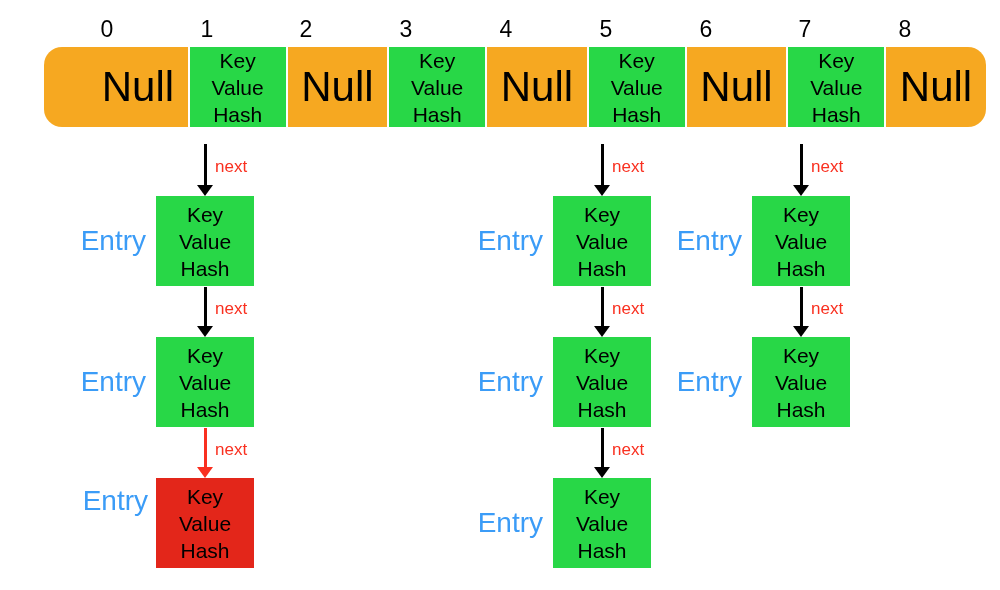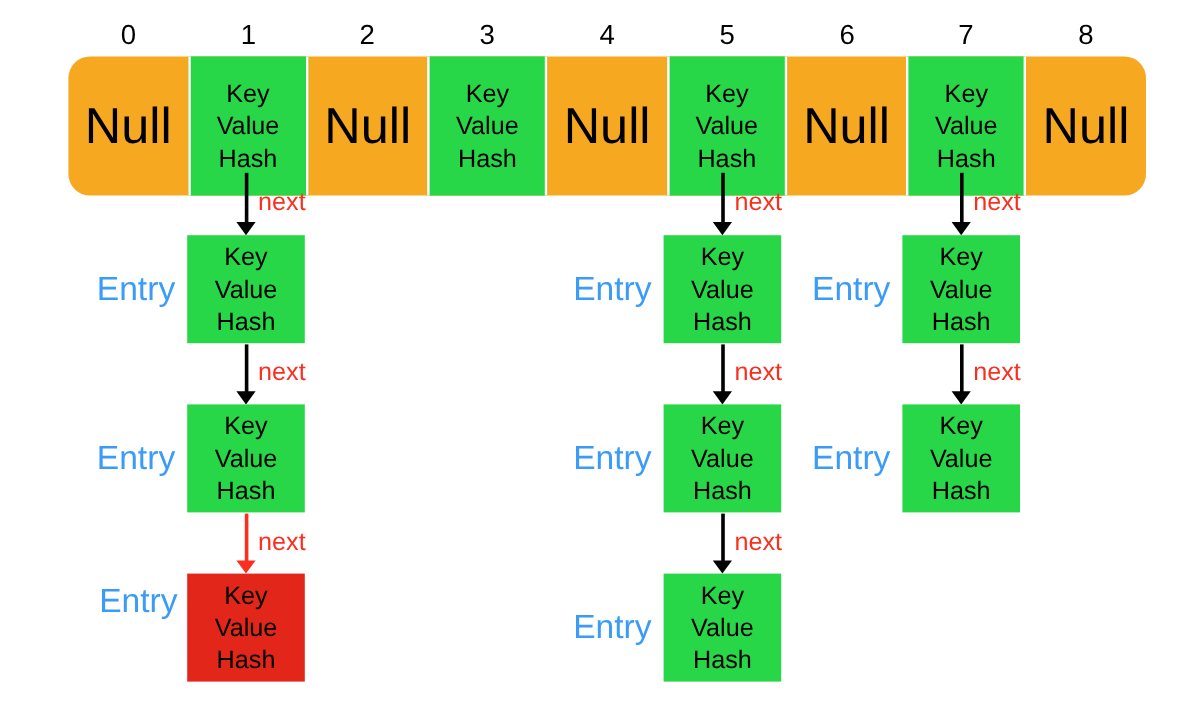--- a/index.html
+++ b/index.html
@@ -2,40 +2,40 @@
 <html style="--orange: #F6A821; --green: #28D747; --red_box: #E3261A; --red_accent: #F93020; --blue: #3B9CF7;"><head>
 <meta charset="utf-8">
 <style>
   html,body{margin:0;padding:0;background:#fff;}
   .canvas{
     position:relative;width:1000px;height:590px;background:#ffffff;
     font-family:"Liberation Sans",sans-serif;color:#000;overflow:hidden;
   }
   .idx{position:absolute;top:16px;width:40px;text-align:center;font-size:23px;color:#000;}
   .bar{
-    position:absolute;left:57px;top:47px;width:898px;height:116px;
-    background:var(--orange);border-radius:18px;display:flex;
+    position:absolute;left:44px;top:47px;width:898px;height:80px;
+    background:var(--orange);border-radius:18px;display:flex;padding-left:44px;
   }
   .cell{flex:0 0 11.1111%;display:flex;align-items:center;justify-content:center;box-sizing:border-box;}
   .cell.null{font-size:42px;}
   .cell.entry{
     background:var(--green);border-left:2px solid #fff;border-right:2px solid #fff;
     flex-direction:column;font-size:21px;line-height:27px;
   }
   .node{
     position:absolute;width:98px;height:90px;background:var(--green);
     display:flex;flex-direction:column;align-items:center;justify-content:center;
     font-size:21px;line-height:27px;
   }
   .node.highlight{background:var(--red_box);}
   .arrow-line{position:absolute;width:3px;background:#000;}
   .arrow-head{position:absolute;width:0;height:0;border-left:8px solid transparent;border-right:8px solid transparent;border-top:11px solid #000;}
   .arrow-line.red{background:var(--red_accent);}
   .arrow-head.red{border-top-color:var(--red_accent);}
-  .next-label{position:absolute;color:var(--red_accent);font-size:21px;}
+  .next-label{position:absolute;color:var(--red_accent);font-size:17px;}
   .entry-label{
     position:absolute;width:100px;height:90px;display:flex;align-items:center;justify-content:flex-end;
     color:var(--blue);font-size:28px;text-align:right;
   }
   .new-label{
     position:absolute;width:130px;text-align:right;color:var(--blue);
     font-size:28px;line-height:49px;
   }
 </style>
 </head>

